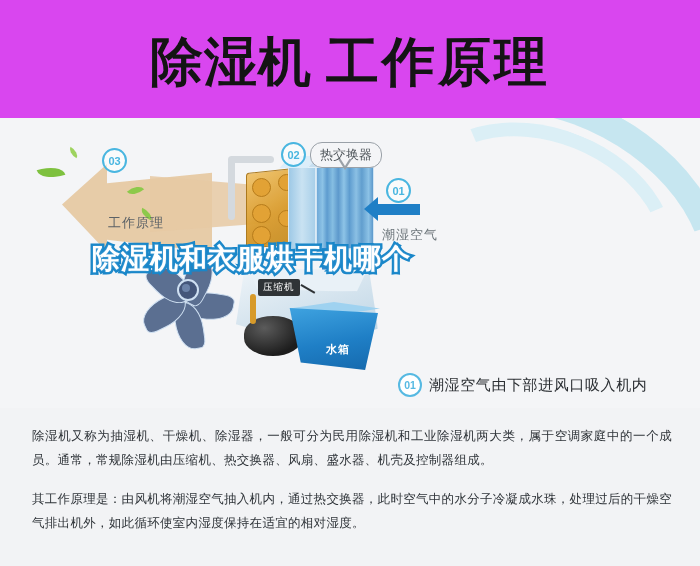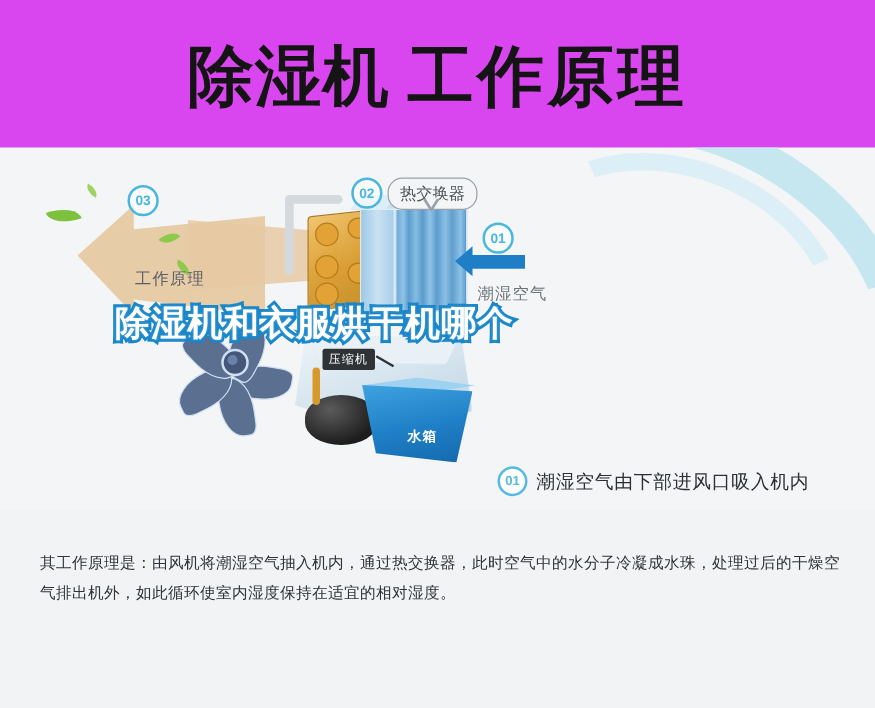--- a/index.html
+++ b/index.html
@@ -313,17 +313,18 @@
 
     </div>
 
     <div class="overlay" style="left:92px;top:126px;">
       <span>除湿机和衣服烘干机哪个</span>
     </div>
 
   </div>
 
   <div class="copy">
+    <p>除湿机又称为抽湿机、干燥机、除湿器，一般可分为民用除湿机和工业除湿机两大类，属于空调家庭中的一个成员。通常，常规除湿机由压缩机、热交换器、风扇、盛水器、机壳及控制器组成。</p>
     <div class="gap"></div>
     <p>其工作原理是：由风机将潮湿空气抽入机内，通过热交换器，此时空气中的水分子冷凝成水珠，处理过后的干燥空气排出机外，如此循环使室内湿度保持在适宜的相对湿度。</p>
   </div>
 
 </div>
 
 </body></html>

